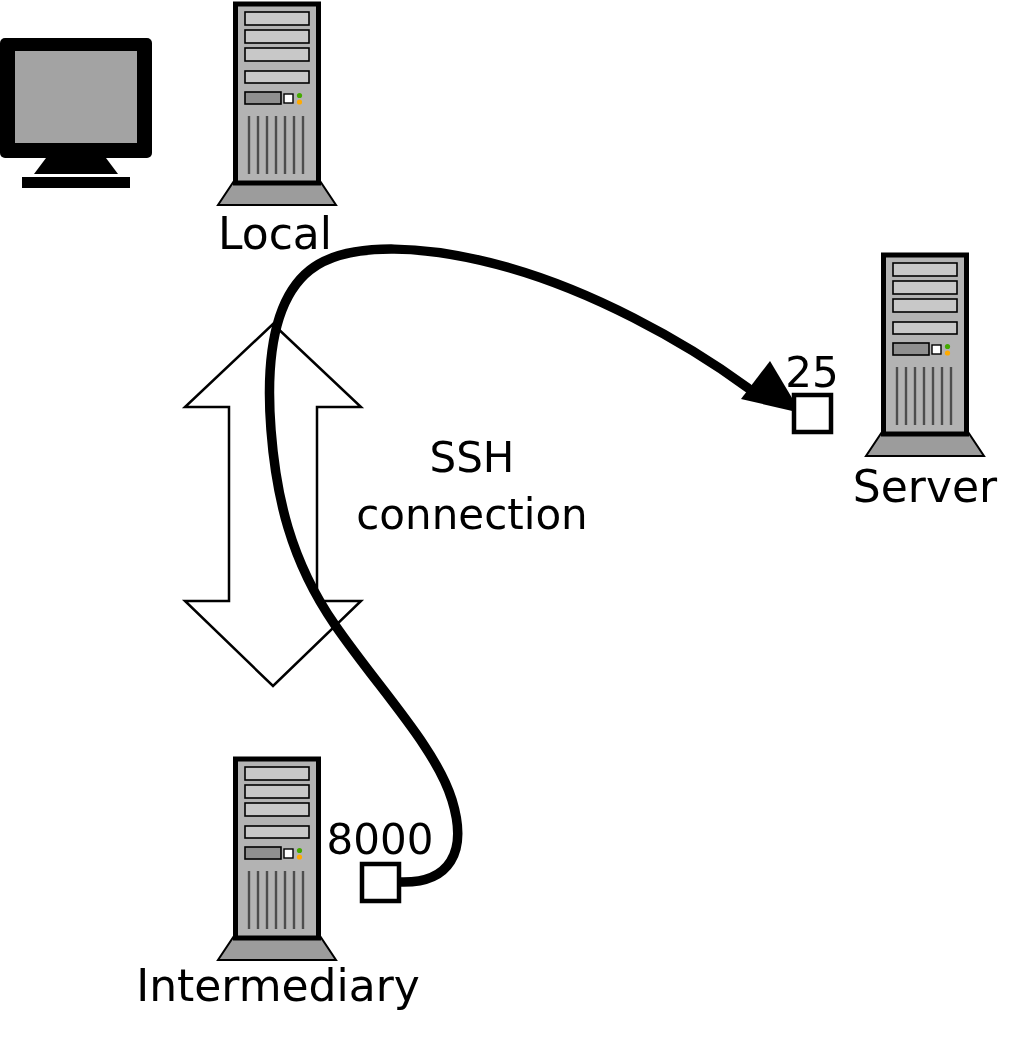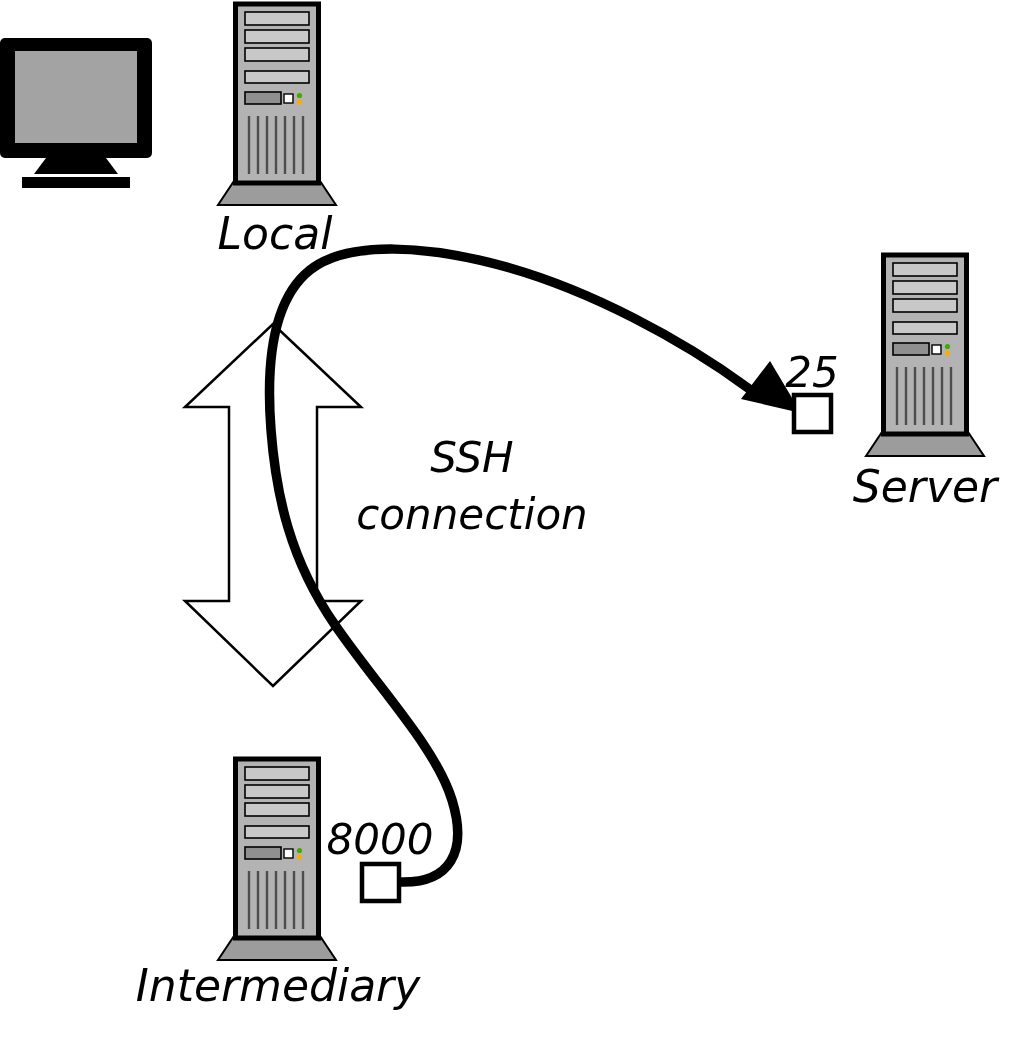--- a/index.html
+++ b/index.html
@@ -6,21 +6,20 @@
     margin: 0;
     padding: 0;
     background: #ffffff;
   }
   .canvas {
     position: relative;
     width: 1024px;
     height: 1038px;
     background: #ffffff;
     overflow: hidden;
-    font-style: italic;
   }
   svg {
     display: block;
   }
   .label-lg {
     font-family: "DejaVu Sans", sans-serif;
     font-size: 44px;
     fill: #000000;
   }
   .label-md {

